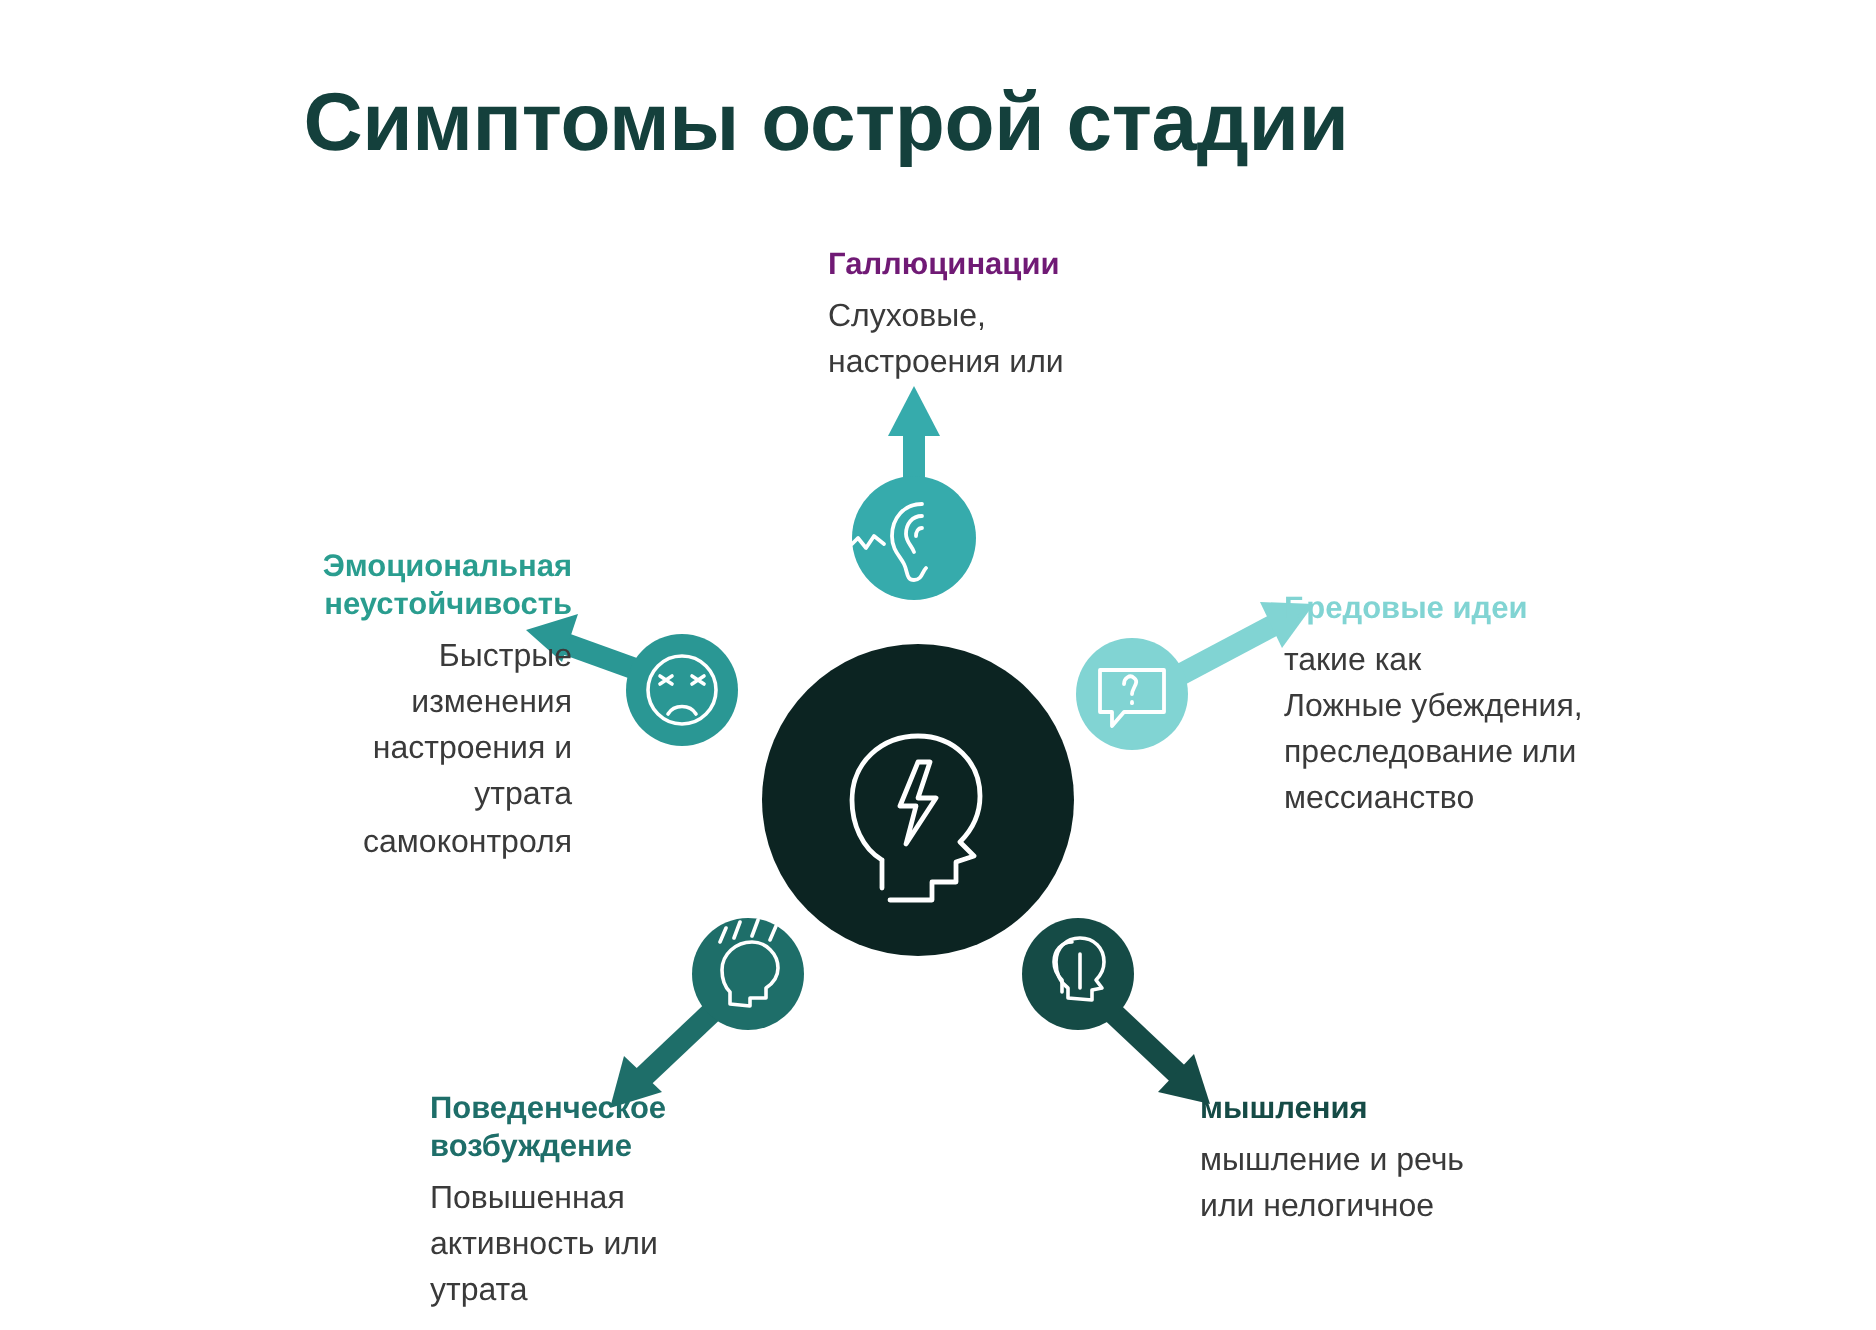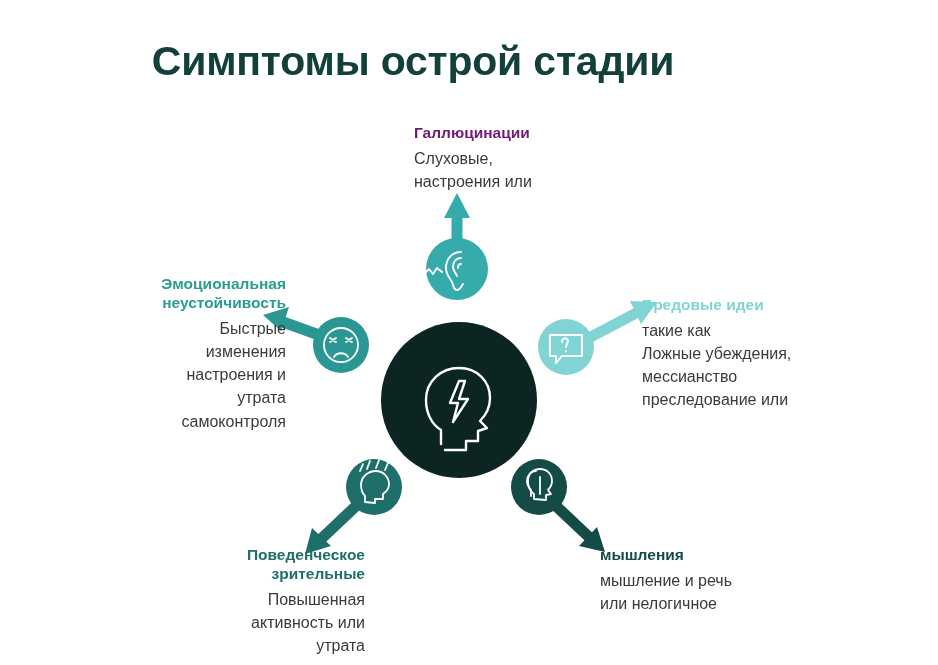--- a/index.html
+++ b/index.html
@@ -49,21 +49,21 @@
   .label-desc {
     font-size: 16px;
     color: #3a3a3a;
     line-height: 1.45;
     margin: 0;
   }
   
   #block-hallucinations { left: 414px; top: 124px; width: 190px; }
   #block-emotional      { left: 148px; top: 275px; width: 138px; text-align: right; }
   #block-delusions      { left: 642px; top: 268px; width: 160px; margin-top: 28px; }
-  #block-behavioral     { left: 215px; top: 546px; width: 150px; text-align: right; }
+  #block-behavioral     { left: 215px; top: 546px; width: 150px; }
   #block-thinking       { left: 600px; top: 546px; width: 175px; }
 </style>
 </head>
 <body>
 
 <div id="infographic">
 
   <div class="title">Симптомы острой стадии</div>
 
   <svg class="canvas" viewBox="0 0 938 665">
@@ -181,29 +181,29 @@
       <div>настроения и утрата</div>
       <div>самоконтроля</div>
     </div>
   </div>
 
   <div class="label-block" id="block-delusions">
     <div class="label-head" style="color:#81d4d3">Бредовые идеи</div>
     <div class="label-desc">
       <div>такие как</div>
       <div>Ложные убеждения,</div>
+      <div>преследование или</div>
       <div>мессианство</div>
-      <div>преследование или</div>
     </div>
   </div>
 
   <div class="label-block" id="block-behavioral">
     <div class="label-head" style="color:#1e6e69">
       <div>Поведенческое</div>
-      <div>зрительные</div>
+      <div>возбуждение</div>
     </div>
     <div class="label-desc">
       <div>Повышенная</div>
       <div>активность или</div>
       <div>утрата</div>
     </div>
   </div>
 
   <div class="label-block" id="block-thinking">
     <div class="label-head" style="color:#154b46">

